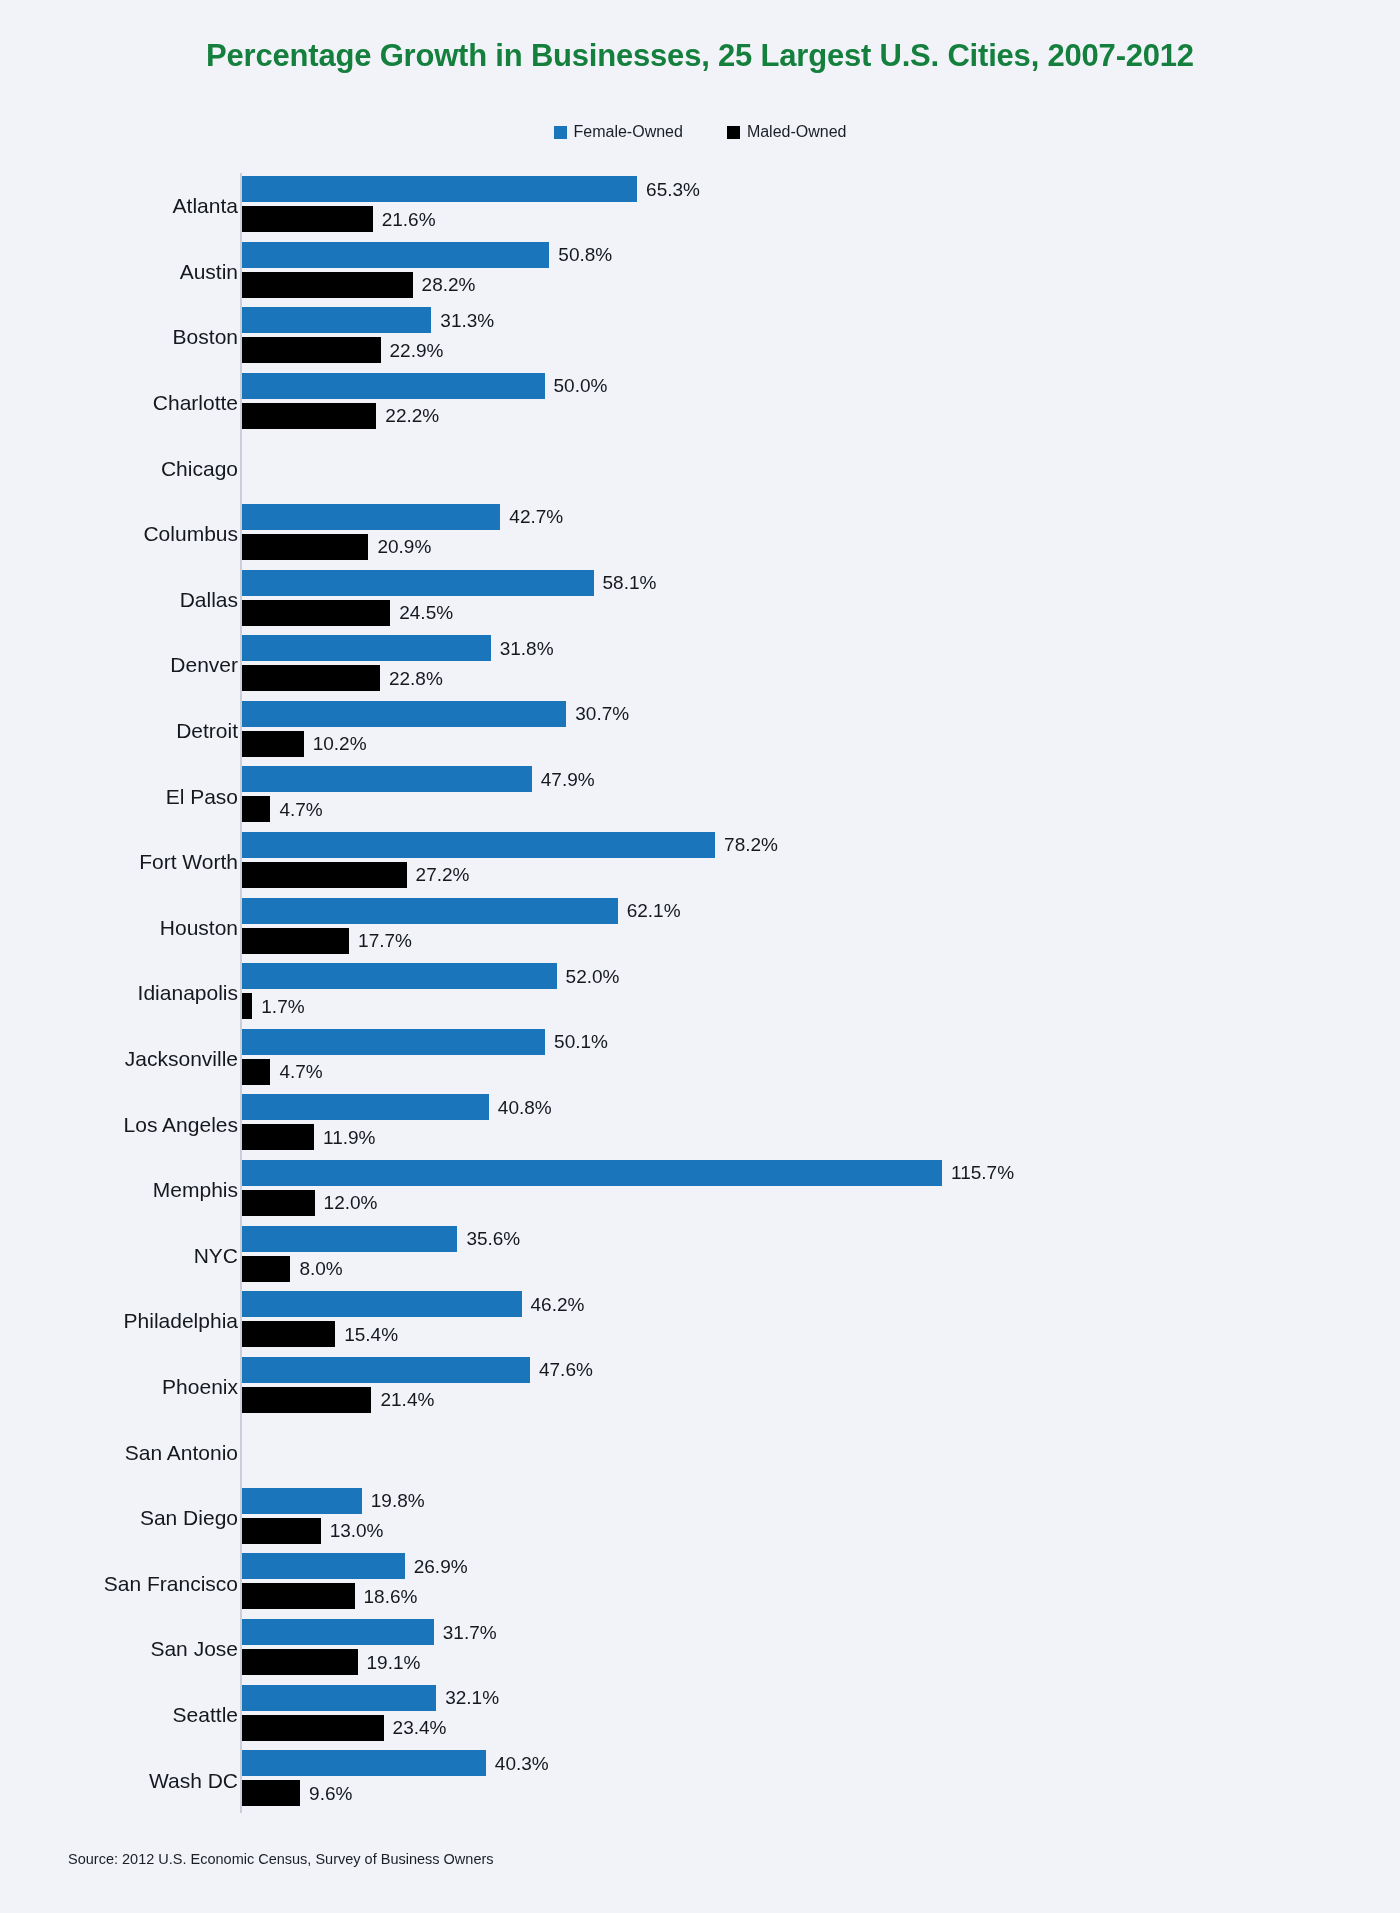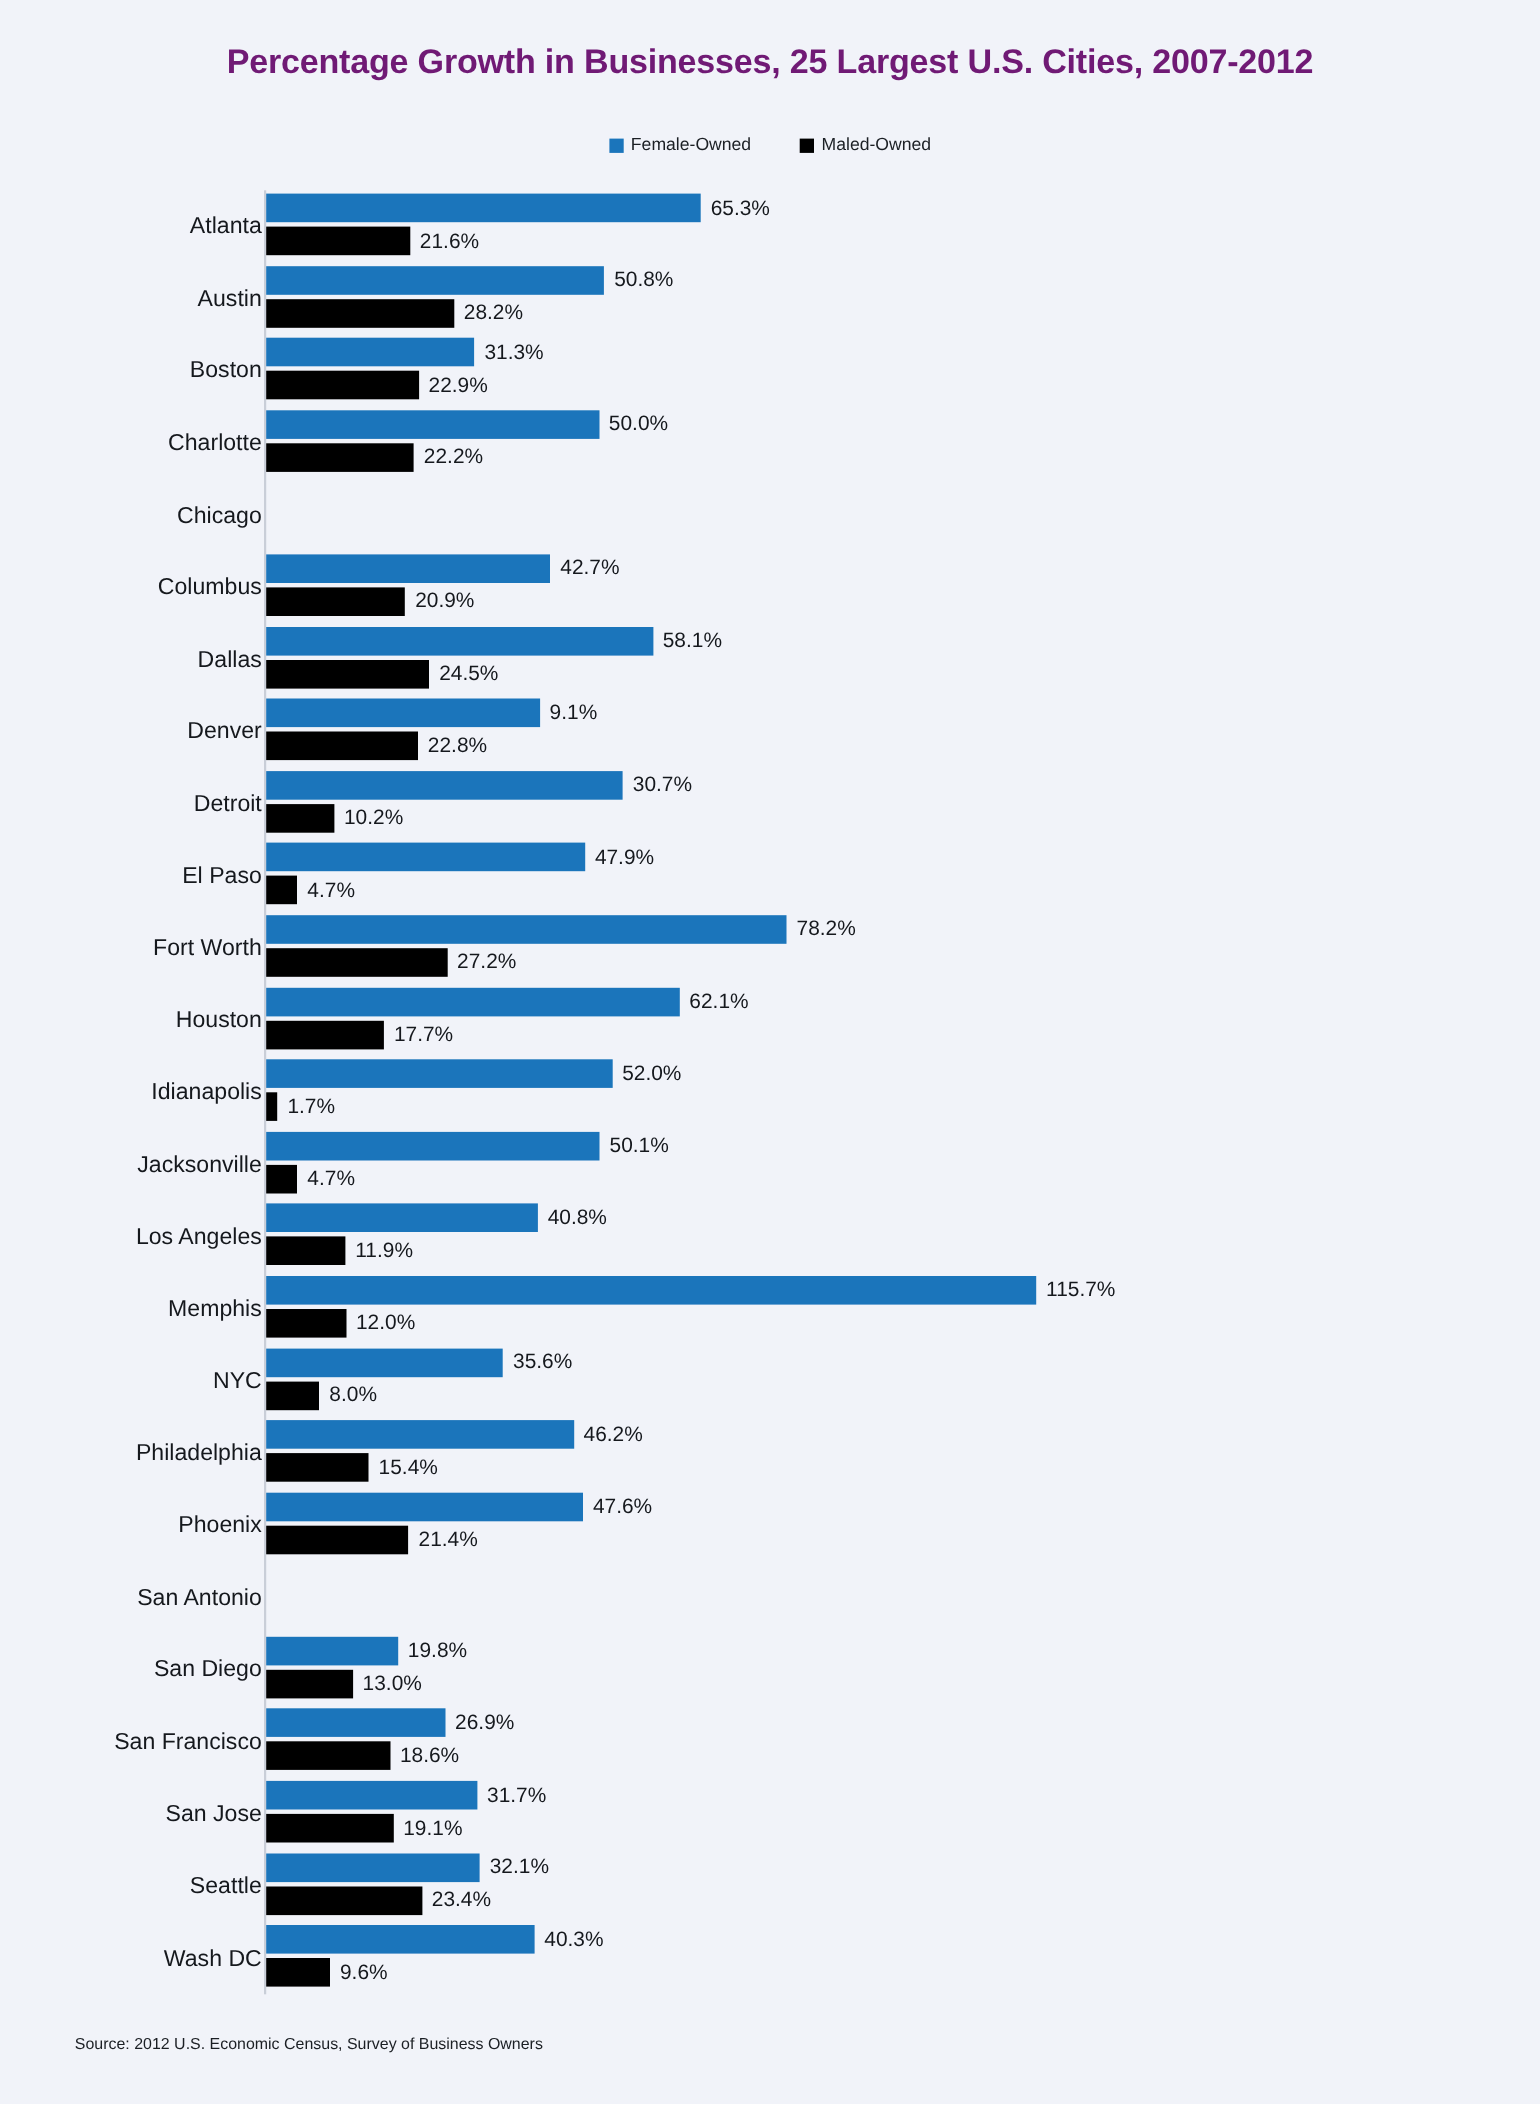--- a/index.html
+++ b/index.html
@@ -23,21 +23,21 @@
 
   
   .chart-title {
     position: absolute;
     top: 38px;
     left: 0;
     width: 1400px;
     text-align: center;
     font-size: 31px;
     font-weight: bold;
-    color: #701a75;
+    color: #15803d;
     letter-spacing: -0.2px;
     white-space: nowrap;
   }
 
   
   .legend {
     position: absolute;
     top: 124px;
     left: 0;
     width: 1400px;
@@ -237,21 +237,21 @@
               <div class="bar male" style="width: 148.228px; background: rgb(0, 0, 0);"></div>
               <span class="bar-value">24.5%</span>
             </div>
           </div>
         </div>
         <div class="row">
           <div class="city-label">Denver</div>
           <div class="bars">
             <div class="bar-wrap female">
               <div class="bar female" style="width: 248.66px; background: rgb(27, 117, 187);"></div>
-              <span class="bar-value">9.1%</span>
+              <span class="bar-value">31.8%</span>
             </div>
             <div class="bar-wrap male">
               <div class="bar male" style="width: 137.943px; background: rgb(0, 0, 0);"></div>
               <span class="bar-value">22.8%</span>
             </div>
           </div>
         </div>
         <div class="row">
           <div class="city-label">Detroit</div>
           <div class="bars">

